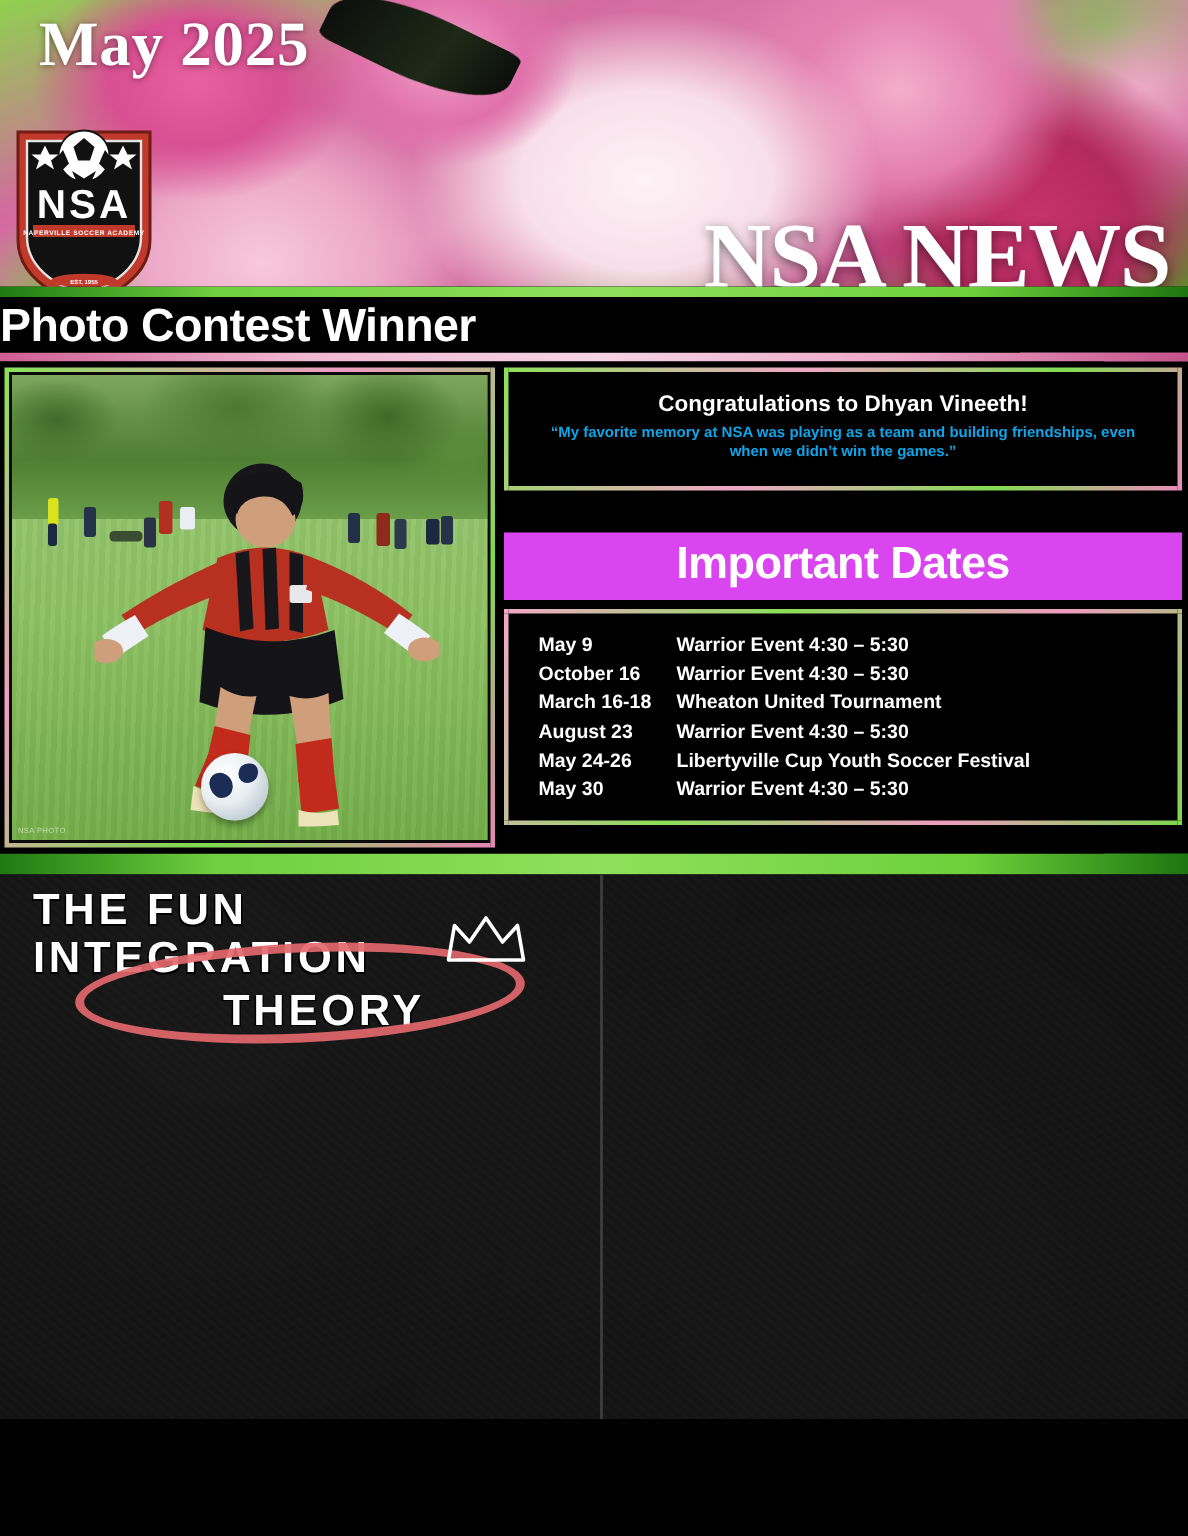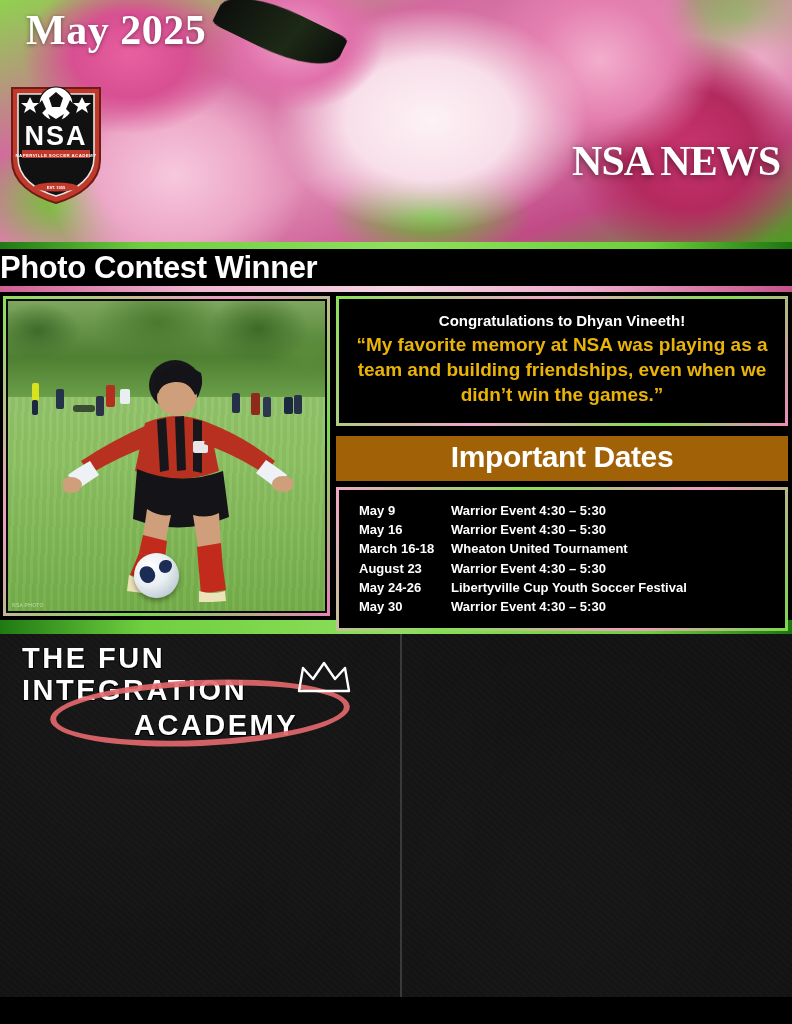--- a/index.html
+++ b/index.html
@@ -7,21 +7,21 @@
   html, body {
     width: 792px; height: 1024px;
     background: #000;
     font-family: "Liberation Sans", sans-serif;
     overflow: hidden;
   }
   .page { position: relative; width: 792px; height: 1024px; background:#000; }
 
   
   .hero {
-    position: relative; width: 792px; height: 242px; overflow: hidden;
+    position: relative; width: 792px; height: 191px; overflow: hidden;
     background: #2d6b1f;
   }
   .hero-bg {
     position: absolute; inset: 0;
     background:
       radial-gradient(ellipse 150px 110px at 130px 55px, #e8609f 0%, #d84f92 38%, rgba(200,60,130,0) 72%),
       radial-gradient(ellipse 120px 95px at 295px 40px, #f0a0c8 0%, #e070aa 45%, rgba(220,110,170,0) 75%),
       radial-gradient(ellipse 170px 140px at 175px 175px, #f7c8dd 0%, #eda8c8 45%, rgba(235,160,200,0) 78%),
       radial-gradient(ellipse 210px 150px at 430px 120px, #fdf2f6 0%, #f8dfe9 40%, rgba(245,215,230,0) 75%),
       radial-gradient(ellipse 150px 130px at 600px 60px, #f3aecd 0%, #e47fb0 45%, rgba(225,120,170,0) 78%),
@@ -43,21 +43,21 @@
     position: absolute; left: 26px; top: 6px;
     font-family: "Liberation Serif", serif;
     font-size: 42px; font-weight: bold; color: #ffffff;
     letter-spacing: 0.5px;
     text-shadow: 0 1px 4px rgba(0,0,0,.45);
     z-index: 6;
   }
   .hero-title {
     position: absolute; right: 12px; top: 140px;
     font-family: "Liberation Serif", serif;
-    font-size: 42px; font-weight: bold; color: #ffffff;
+    font-size: 62px; font-weight: bold; color: #ffffff;
     letter-spacing: -1px; line-height: 1;
     text-shadow: 0 2px 7px rgba(0,0,0,.5);
     z-index: 6;
   }
 
   
   .logo-wrap { position: absolute; left: 8px; top: 82px; width: 96px; height: 124px; z-index: 7; }
 
   
   .band {
@@ -132,25 +132,25 @@
     border-image: linear-gradient(120deg,#8de05b 0%,#f0a6c6 40%,#83dc52 75%,#e98dba 100%) 1;
     background: #000; padding: 2px;
   }
   .winner-inner {
     background:#000; padding: 10px 14px 14px; text-align:center;
   }
   .winner-line {
     color:#fff; font-weight:bold; font-size:15px; line-height:1.28;
   }
   .winner-quote {
-    color:#eab308; font-weight:bold; font-size:19px; line-height:1.3; margin-top:3px;
+    color:#0ea5e9; font-weight:bold; font-size:10px; line-height:1.3; margin-top:3px;
   }
 
   .dates-title-bar {
-    margin-top: 10px; background:#a16207; text-align:center; padding: 4px 0 7px;
+    margin-top: 28px; background:#d946ef; text-align:center; padding: 4px 0 7px;
   }
   .dates-title {
     font-weight:bold; color:#fff; font-size:30px; letter-spacing:-0.4px;
   }
   .dates-box {
     margin-top: 6px;
     border: 3px solid;
     border-image: linear-gradient(120deg,#f0a8c7 0%,#8ade59 35%,#ef9cc0 70%,#7ed64e 100%) 1;
     background:#000; padding: 2px;
   }
@@ -302,21 +302,21 @@
         <span class="dates-title">Important Dates</span>
       </div>
 
       <div class="dates-box">
         <div class="dates-inner" id="dates-list">
             <div class="date-row">
               <span class="date-when">May 9</span>
               <span class="date-what">Warrior Event 4:30 – 5:30</span>
             </div>
             <div class="date-row">
-              <span class="date-when">May 16</span>
+              <span class="date-when">October 16</span>
               <span class="date-what">Warrior Event 4:30 – 5:30</span>
             </div>
             <div class="date-row">
               <span class="date-when">March 16-18</span>
               <span class="date-what">Wheaton United Tournament</span>
             </div>
             <div class="date-row">
               <span class="date-when">August 23</span>
               <span class="date-what">Warrior Event 4:30 – 5:30</span>
             </div>
@@ -336,21 +336,21 @@
   <div class="greenline"></div>
 
   <div class="greenline"></div>
 
   <div class="info-wrap">
     <div class="info-noise"></div>
 
     <div class="info-left">
       <div class="fun-title">
         <span>THE FUN INTEGRATION</span>
-        <span class="l2">ACADEMY</span>
+        <span class="l2">THEORY</span>
       </div>
       <div class="fun-ellipse"></div>
       <svg class="crown" viewBox="0 0 56 34">
         <path d="M3 31 L7 8 L17 19 L28 3 L39 19 L49 8 L53 31 Z" fill="none" stroke="#ffffff" stroke-width="2.4" stroke-linejoin="round"></path>
       </svg>
 
     </div>
 
     <div class="info-right">
 

